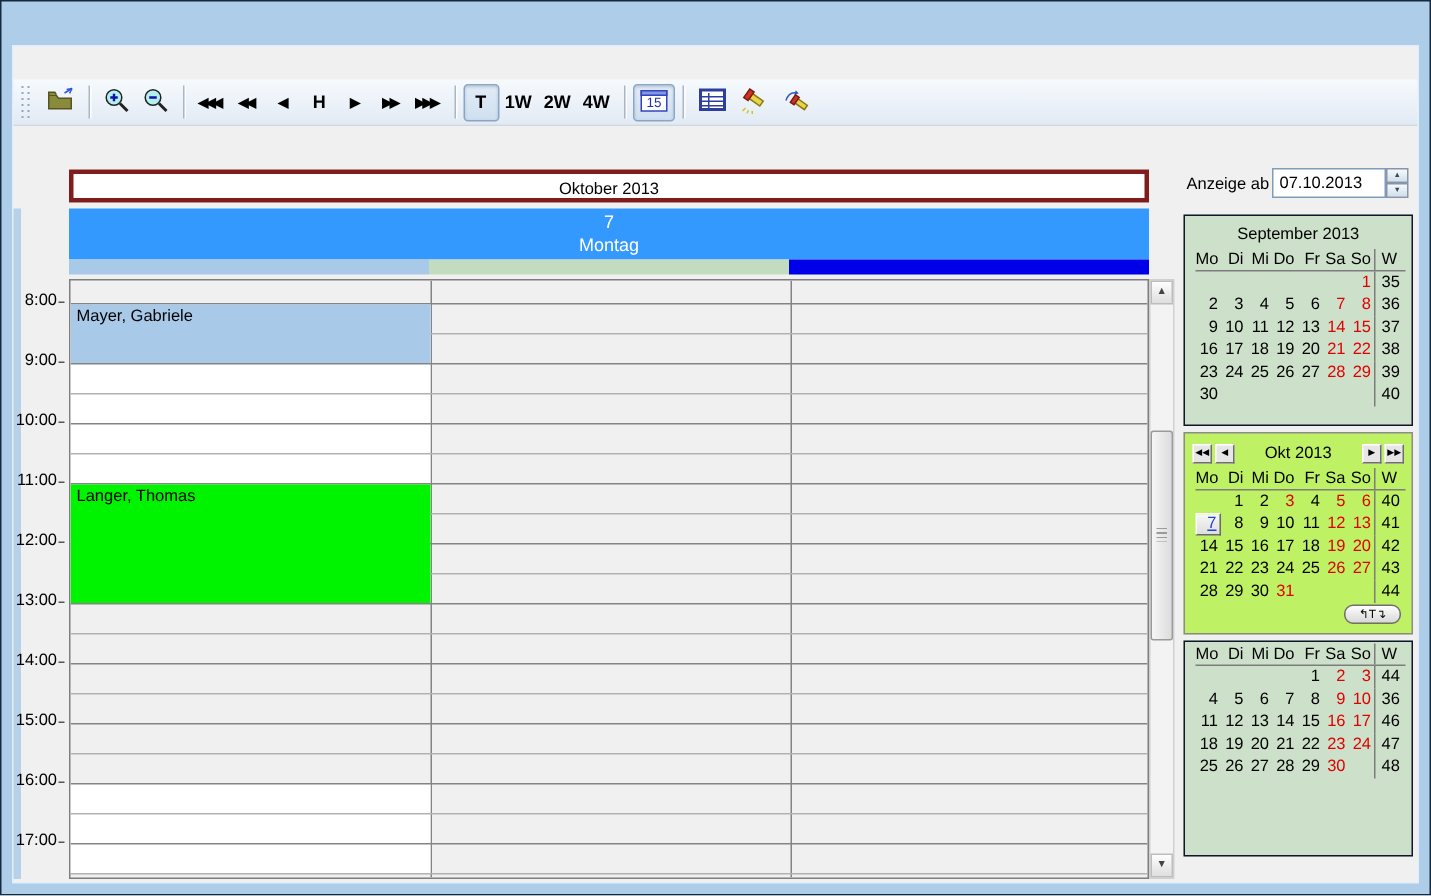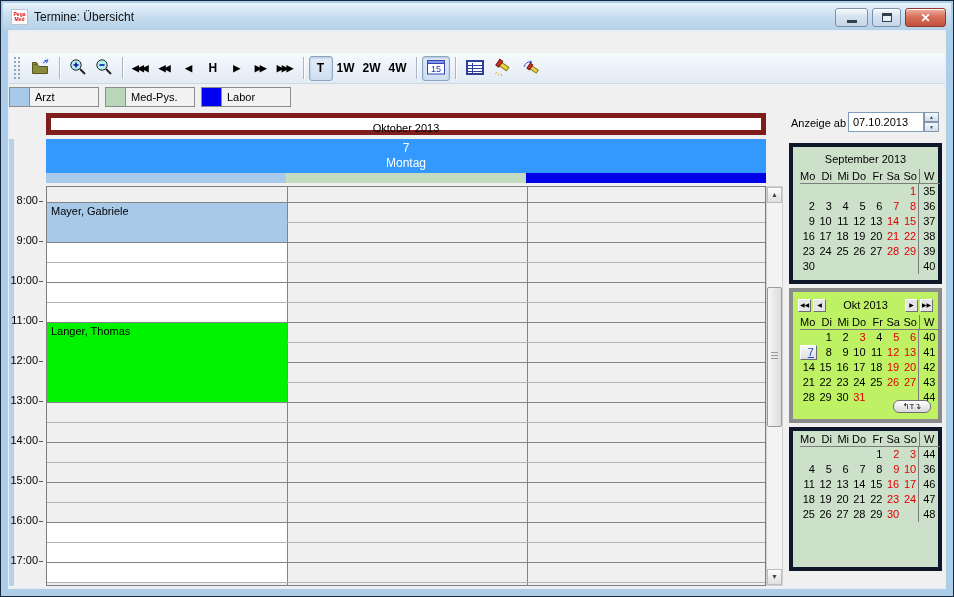--- a/index.html
+++ b/index.html
@@ -58,21 +58,21 @@
   
   .legend { position:absolute; left:0; top:56px; display:flex; gap:6px; }
   .legend-item { width:90px; height:20px; border:1px solid #8c8c8c; background:#f2f2f2;
                  display:flex; align-items:center; }
   .legend-swatch { width:20px; height:100%; border-right:1px solid #8c8c8c; }
   .legend-label { padding-left:5px; }
 
   
   .side-strip { position:absolute; left:0; top:108px; width:5px; height:447px; background:#b7d1ea; }
   .monthbox { position:absolute; left:37px; top:82px; width:720px; height:22px;
-              background:#fff; border:5px solid #7f1d1d; text-align:center; line-height:20px; }
+              background:#fff; border:3px solid #7f1d1d; text-align:center; line-height:20px; }
   .dayheader { position:absolute; left:37px; top:108px; width:720px; height:34px;
                color:#fff; display:flex; flex-direction:column; align-items:center;
                justify-content:center; line-height:15px; font-size:12px; }
   .strips { position:absolute; left:37px; top:142px; width:720px; height:10px; display:flex; }
   .strip { width:240px; height:10px; }
 
   .grid { position:absolute; left:37px; top:155px; width:720px; height:400px;
           border:1px solid #7e7e7e; background:#f0f0f0; overflow:hidden; }
   .gcol { position:absolute; top:0; bottom:0; }
   .gcol.b { border-left:1px solid #848484; }
@@ -98,21 +98,21 @@
 
   
   .anzeige-label { position:absolute; left:782px; top:86px; }
   .date-field { position:absolute; left:839px; top:81px; width:76px; height:20px;
                 border:1px solid #7f9db9; background:#fff; font-family:"Liberation Sans",sans-serif;
                 font-size:11px; padding:0 4px; }
   .spinner { position:absolute; left:915px; top:81px; width:15px; height:20px; }
   .spin-btn { width:15px; height:10px; border:1px solid #8596ab; background:linear-gradient(#f5f9fc,#d2deeb);
               font-size:5px; line-height:8px; text-align:center; color:#3a4a5c; }
 
-  .minical { position:absolute; left:780px; width:153px; border:4px solid #0f172a; }
+  .minical { position:absolute; left:780px; width:153px; border:1px solid #0f172a; }
   .minical.green { background:#cde0ca; }
   .minical.white { background:#bef264; border-color:#8b8b8b; }
   .mc-title { text-align:center; padding-top:6px; height:21px; }
   .mc-nav { display:flex; align-items:center; padding:4px 4px 0 4px; height:22px; }
   .mc-nav-title { flex:1; text-align:center; }
   .mc-nav-btn { width:13px; height:13px; border:1px solid; border-color:#fff #6f6f6f #6f6f6f #fff;
                 background:#e6e6e6; font-size:6px; line-height:11px; text-align:center; margin:0 1px; }
   .mc-table { padding:1px 0 0 7px; }
   .mc-row { display:flex; height:15px; line-height:15px; }
   .mc-row.head { border-bottom:1px solid #7d7d7d; width:140px; }
@@ -123,38 +123,20 @@
                  text-decoration:underline; }
   .today-btn { position:absolute; right:7px; bottom:6px; width:38px; height:13px;
                border:1px solid #6f6f6f; border-radius:6px; background:linear-gradient(#fefefe,#d8d8d8);
                font-size:8px; line-height:11px; text-align:center; }
 </style>
 </head>
 <body>
 
 <div id="screen">
 
-  <div class="titlebar">
-    <div class="title-icon">
-      <span>Pega</span>
-      <span>Med</span>
-    </div>
-    <div class="title-text">Termine: Übersicht</div>
-    <div class="win-btns">
-      <div class="win-btn min">
-        <div class="glyph-min"></div>
-      </div>
-      <div class="win-btn max">
-        <div class="glyph-max"></div>
-      </div>
-      <div class="win-btn close">
-        <span>✕</span>
-      </div>
-    </div>
-  </div>
 
   <div class="client">
 
 
     <div class="toolbar" id="toolbar">
       <div class="gripper"></div>
     <div class="tb-btn">
           <span class="tb-ico"><svg width="19" height="17" viewBox="0 0 19 17">
               <path d="M1.5 14.5 v-9 h5 l1.5 2 h8.5 v7 z" fill="#8a8a3c" stroke="#55551e"></path>
               <path d="M1.5 5.5 v-2 h4 l1 1.5" fill="#8a8a3c" stroke="#55551e"></path>
@@ -249,34 +231,20 @@
               <path d="M3 9 q2 -6 7 -5" fill="none" stroke="#3355cc"></path>
               <path d="M9.5 2.2 l2 2.2 -3 .8 z" fill="#3355cc"></path>
               <g transform="rotate(35 12 11)">
                 <rect x="9" y="9" width="8" height="3.5" fill="#e8d44c" stroke="#8a7a10"></rect>
                 <rect x="6.5" y="7.8" width="3" height="6" fill="#cc3322" stroke="#7a1a10"></rect>
               </g>
             </svg></span>
         </div>
       </div>
 
-    <div class="legend" id="legend">
-        <div class="legend-item">
-          <div class="legend-swatch" style="background: rgb(169, 201, 233);"></div>
-          <div class="legend-label">Arzt</div>
-        </div>
-        <div class="legend-item">
-          <div class="legend-swatch" style="background: rgb(185, 214, 185);"></div>
-          <div class="legend-label">Med-Pys.</div>
-        </div>
-        <div class="legend-item">
-          <div class="legend-swatch" style="background: rgb(0, 0, 245);"></div>
-          <div class="legend-label">Labor</div>
-        </div>
-      </div>
 
     <div class="side-strip"></div>
 
     <div class="monthbox">Oktober 2013</div>
 
     <div class="dayheader" id="dayheader" style="background: rgb(51, 153, 255);">
       <span>7</span>
       <span>Montag</span>
     </div>
 

